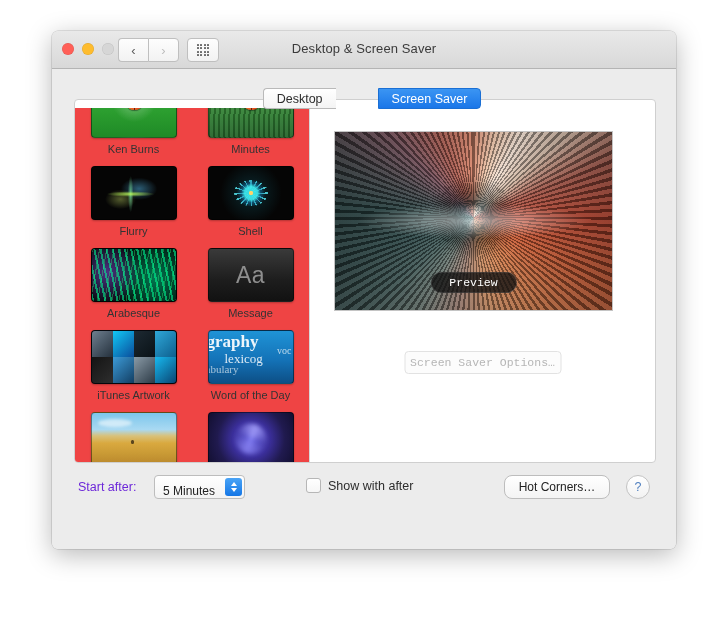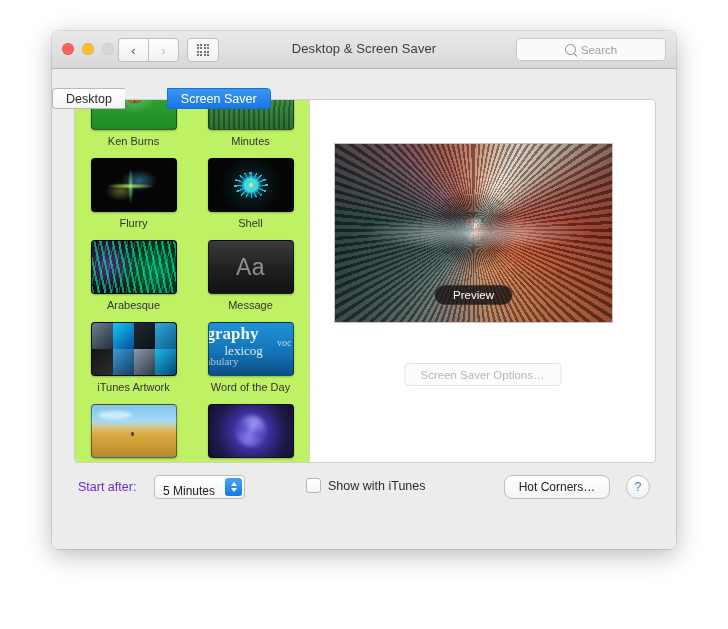--- a/index.html
+++ b/index.html
@@ -146,24 +146,24 @@
   
   .winbody {
     position: relative;
     height: 481px;
     background: #ececec;
   }
 
   
   .tabs {
     position: absolute;
-    left: 0; right: 0;
+    left: 16px; right: 0;
     top: 19px;
     display: flex;
-    justify-content: flex-start;
+    justify-content: center;
     z-index: 4;
     gap: 42px;
   }
   .tab {
     height: 21px;
     padding: 0 13px;
     display: flex;
     align-items: center;
     font-size: 12.5px;
     border: 1px solid #b9b9b9;
@@ -189,24 +189,24 @@
     width: 580px;
     height: 362px;
     background: #ffffff;
     border: 1px solid #cfcfcf;
     border-radius: 4px;
     overflow: hidden;
   }
 
   .chooser {
     position: absolute;
-    left: 0; top: 0;
+    left: 0; top: 8px;
     width: 234px;
     height: 100%;
-    background: #bef264;
+    background: #ef4444;
     border-right: 1px solid #d6d6d6;
     overflow: hidden;
   }
   .chooser-inner {
     position: absolute;
     left: 0;
     top: -34px;
     width: 234px;
     padding: 10px 0 10px 0;
     box-sizing: border-box;
@@ -395,23 +395,24 @@
         rgba(170,165,255,0.85) 0deg, rgba(60,50,150,0.1) 90deg,
         rgba(150,145,255,0.7) 180deg, rgba(50,40,130,0.1) 270deg,
         rgba(170,165,255,0.85) 360deg);
     filter: blur(2px);
   }
 
   
   .previewpane {
     position: absolute;
     left: 235px;
-    top: 16px;
+    top: 4px;
     right: 0;
     height: 100%;
+    font-family: Liberation Mono, monospace;
   }
   .preview-frame {
     position: absolute;
     left: 24px;
     top: 27px;
     width: 277px;
     height: 178px;
     border: 1px solid #c4c4c4;
     background: #000;
     overflow: hidden;
@@ -617,24 +618,20 @@
           <i></i>
         <i></i>
           <i></i>
           <i></i>
           <i></i>
       </span>
     </div>
 
     <div class="win-title">Desktop &amp; Screen Saver</div>
 
-    <div class="searchfield">
-      <span class="magnifier"></span>
-      <span class="search-placeholder">Search</span>
-    </div>
   </div>
 
   <div class="winbody">
 
     <div class="tabs">
       <div class="tab first inactive">
         <span>Desktop</span>
       </div>
       <div class="tab last active">
         <span>Screen Saver</span>
@@ -738,21 +735,21 @@
       <div class="popup">
         <span class="popup-value">5 Minutes</span>
         <span class="popup-arrows">
           <i class="up"></i>
             <i class="down"></i>
         </span>
       </div>
 
       <div class="checkrow">
         <span class="checkbox"></span>
-        <span class="check-label">Show with iTunes</span>
+        <span class="check-label">Show with after</span>
       </div>
 
       <div class="hot-corners">Hot Corners…</div>
       <div class="help-button">?</div>
     </div>
 
   </div>
 </div>
 
 </body></html>

